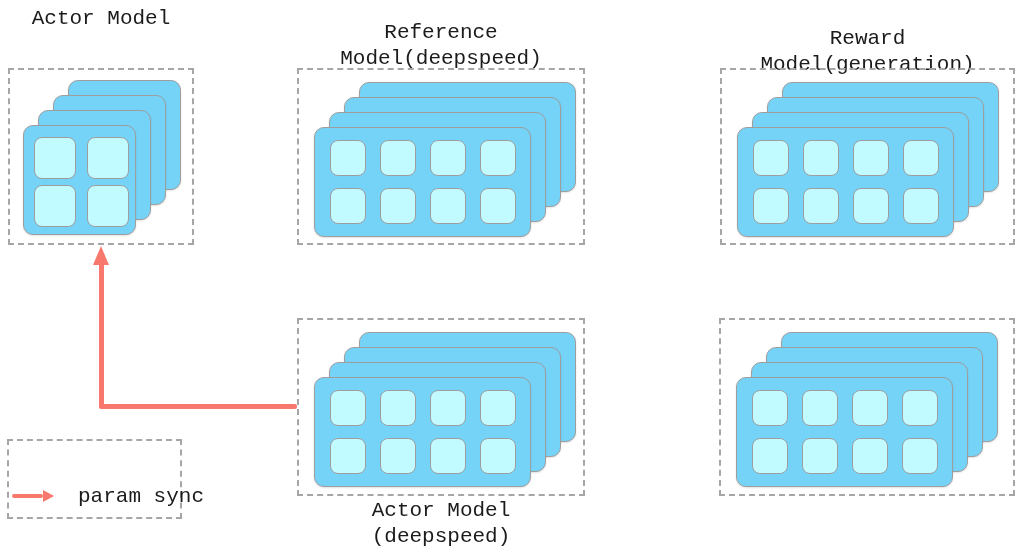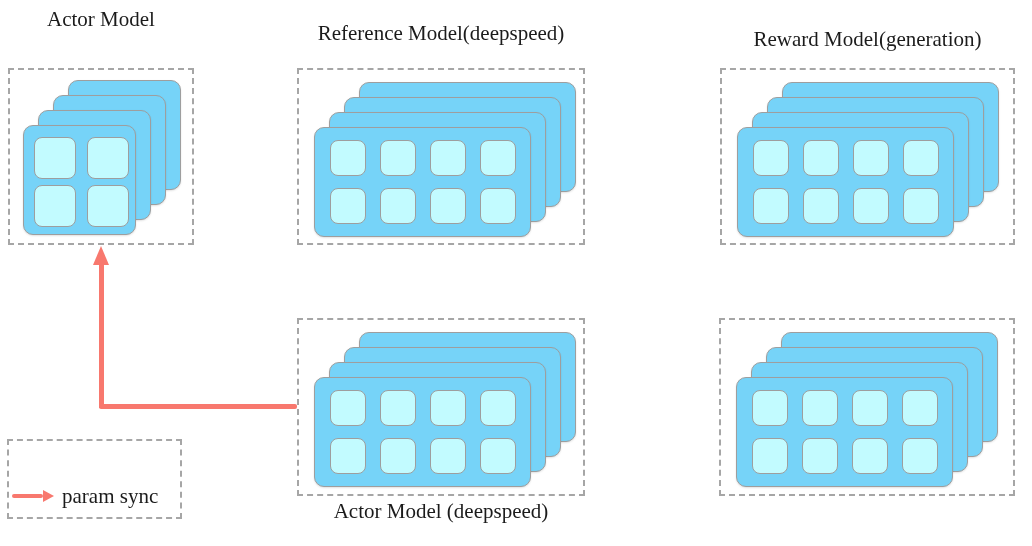--- a/index.html
+++ b/index.html
@@ -1,21 +1,21 @@
 <!DOCTYPE html>
 <html><head>
 <meta charset="utf-8">
 <style>
   html, body { margin: 0; padding: 0; background: #ffffff; }
   .canvas {
     position: relative;
     width: 1032px;
     height: 546px;
     background: #ffffff;
-    font-family: Liberation Serif, serif;
+    font-family: Liberation Mono, monospace;
     color: #1b1b1b;
     overflow: hidden;
   }
 
   .model-title, .model-label {
     position: absolute;
     text-align: center;
     font-size: 21px;
     line-height: 26px;
     color: #1b1b1b;
@@ -101,21 +101,21 @@
     align-items: center;
   }
   .legend-arrow { display: flex; align-items: center; }
   .legend-arrow-line { width: 31px; height: 4px; background: #f8786e; border-radius: 2px; }
   .legend-arrow-head {
     width: 0; height: 0;
     border-top: 6.5px solid transparent;
     border-bottom: 6.5px solid transparent;
     border-left: 11px solid #f8786e;
   }
-  .legend-label { font-size: 21px; margin-left: 8px; color: #1b1b1b; }
+  .legend-label { font-size: 21px; margin-left: 24px; color: #1b1b1b; }
 </style>
 </head>
 <body>
 
 <div class="canvas">
 
   <div class="model-title" style="left:8px; top:6px; width:186px;">
     <div>Actor Model</div>
   </div>
   <div class="dashed-box" style="left:8px; top:68px; width:186px; height:177px;">

